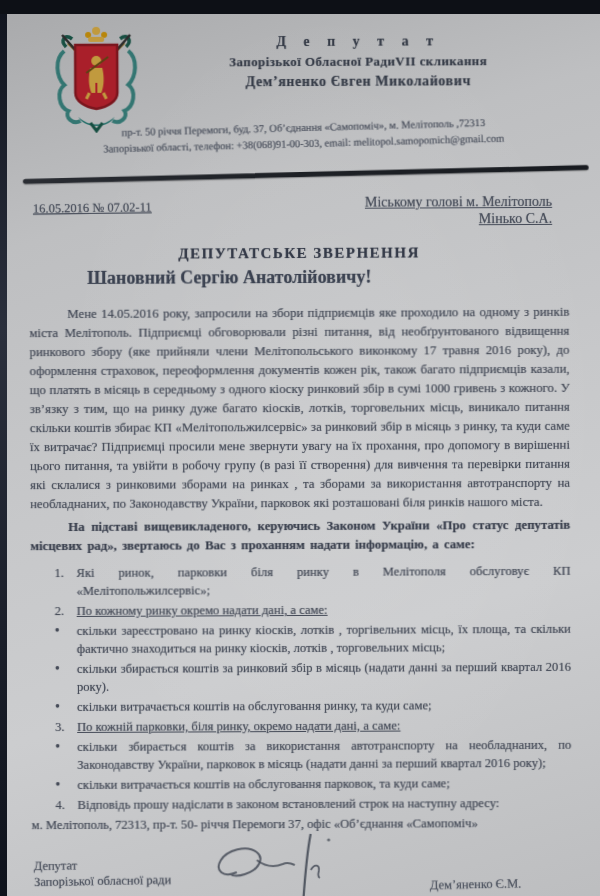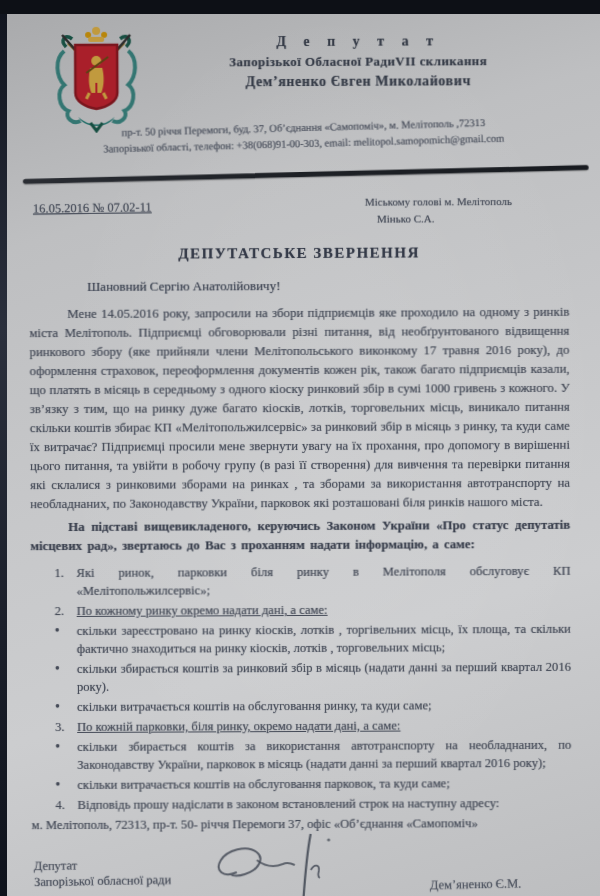--- a/index.html
+++ b/index.html
@@ -26,29 +26,29 @@
   .addr{position:absolute;left:38px;top:106px;width:534px;text-align:center;
         font-size:10.5px;line-height:16px;color:#4b515e;transform:rotate(-1.3deg);}
 
   .sep{position:absolute;left:24px;top:158px;width:566px;height:5px;border-radius:3px;
        background:linear-gradient(90deg,#2a2d33,#1f2227 40%,#181b20);
        transform:rotate(-1.15deg);box-shadow:0 1px 1px rgba(0,0,0,.25);}
 
   
   .refno{position:absolute;left:34px;top:186px;font-size:12.5px;
          text-decoration:underline;transform:rotate(-.6deg);color:#474d5a;}
-  .recipient{position:absolute;left:366px;top:180px;font-size:11px;line-height:17px;
-             color:#464c59;}
-  .recipient .r2{margin-left:12px;}
+  .recipient{position:absolute;left:366px;top:180px;font-size:14px;line-height:17px;
+             color:#464c59;text-decoration:underline;}
+  .recipient .r2{margin-left:12px;text-align:right;}
 
   
   .doc-title{position:absolute;left:0;top:231px;width:600px;text-align:center;
              font-size:15px;font-weight:bold;letter-spacing:1.5px;color:#3036422;
              color:#333947;}
-  .salutation{position:absolute;left:88px;top:264px;font-size:13px;font-weight:normal;
+  .salutation{position:absolute;left:88px;top:253px;font-size:18px;font-weight:bold;
               color:#3a4150;}
   .doc-body{position:absolute;left:30px;top:290px;width:540px;font-size:12.8px;
             line-height:19px;text-align:justify;color:#454b58;}
   .para{text-indent:38px;margin:0 0 4px 0;}
   .para-bold{font-weight:bold;color:#383e4c;word-spacing:2px;margin:0 0 8px 0;
              text-indent:38px;}
 
   
   .rlist{margin:0 0 0 24px;font-size:12.6px;line-height:18px;}
   .li{display:flex;margin:0 0 2px 0;}

